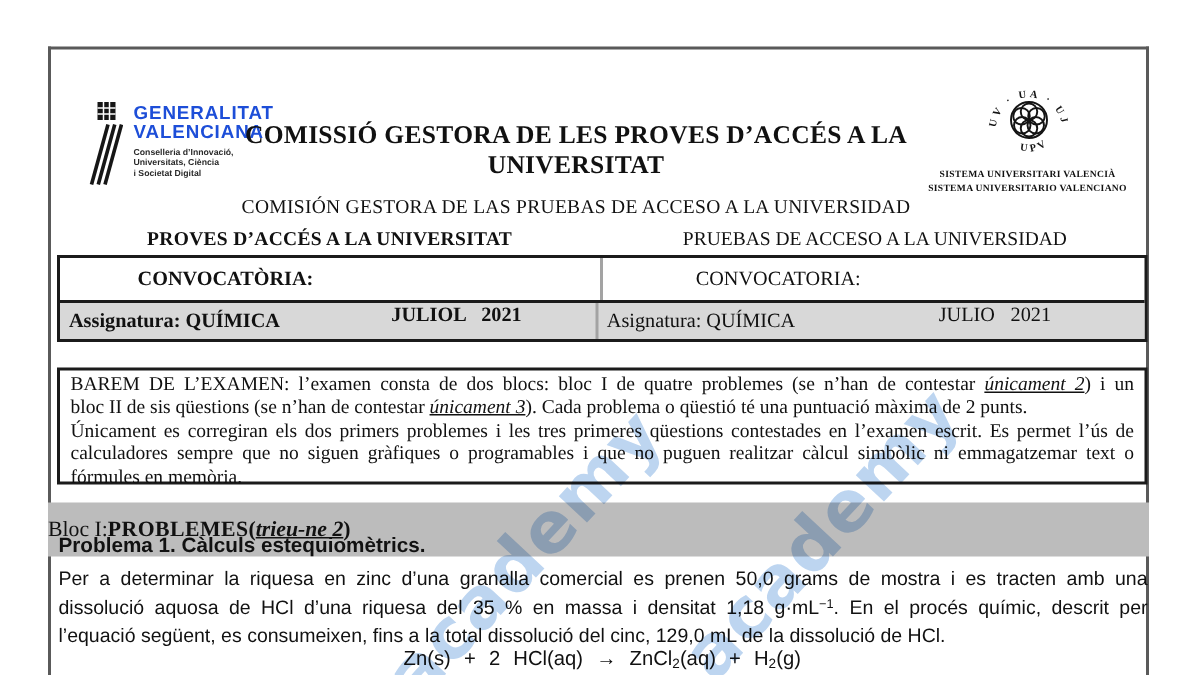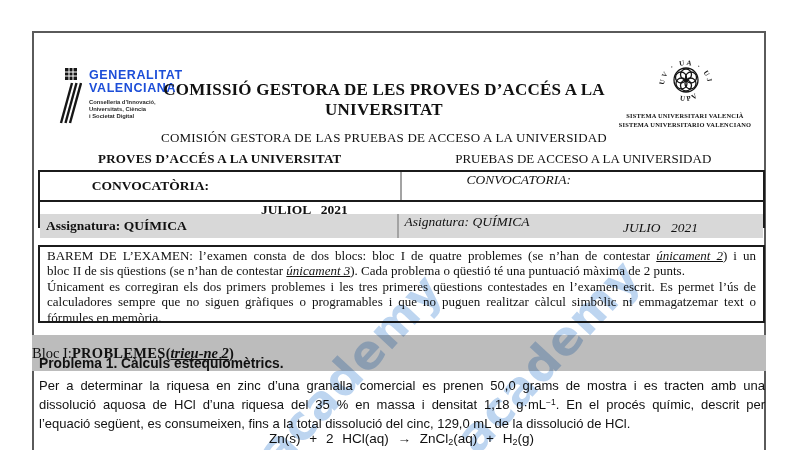--- a/index.html
+++ b/index.html
@@ -16,23 +16,23 @@
   .hdr-line1{font-size:17px;font-weight:bold;letter-spacing:.2px;}
   .hdr-line2{font-size:13px;margin-top:10px;letter-spacing:.2px;}
   .suv{left:604px;top:52px;width:162px;text-align:center;}
   .suv-cap{font-size:6.4px;font-weight:bold;line-height:8.5px;letter-spacing:.2px;}
   
   .info-titles{left:38px;top:151px;width:727px;display:flex;justify-content:center;}
   .info-titles>div{width:50%;text-align:center;font-size:13px;}
   .t-ca{font-weight:bold;letter-spacing:.2px;}
   .info-table{left:38px;top:170px;width:727px;height:58px;border:2px solid #1b1b1b;box-sizing:border-box;}
   .row-conv{height:30px;border-bottom:2px solid #1b1b1b;box-sizing:border-box;display:flex;}
-  .row-subj{height:24px;display:flex;background:#d8d8d8;margin-top:12px;}
+  .row-subj{height:24px;display:flex;background:#d8d8d8;}
   .cell-l{width:50%;border-right:2px solid #a3a3a3;box-sizing:border-box;display:flex;align-items:center;}
-  .cell-r{width:50%;display:flex;font-style:italic;}
+  .cell-r{width:50%;display:flex;align-items:center;}
   .conv-center{justify-content:center;gap:52px;}
   .conv-lab-ca,.conv-val-ca{font-weight:bold;}
   .conv-val{word-spacing:7px;margin-top:48px;}
   .cell-pad{padding-left:6px;}
   .subj-ca{font-weight:bold;font-size:13.5px;}
   .subj-es{font-size:13.5px;}
   .conv-f{font-size:13.5px;}
   
   .barem{left:38px;top:245px;width:727px;height:78px;border:2px solid #1b1b1b;box-sizing:border-box;padding:1px 7px 0 7px;font-size:13px;line-height:15.4px;}
   .jline{text-align:justify;text-align-last:justify;white-space:nowrap;}

